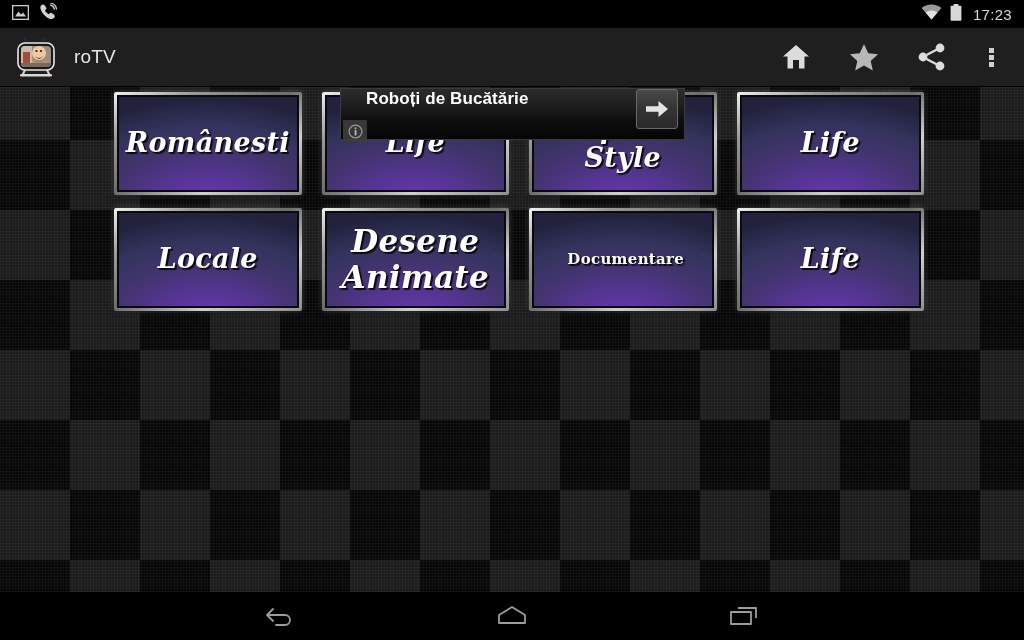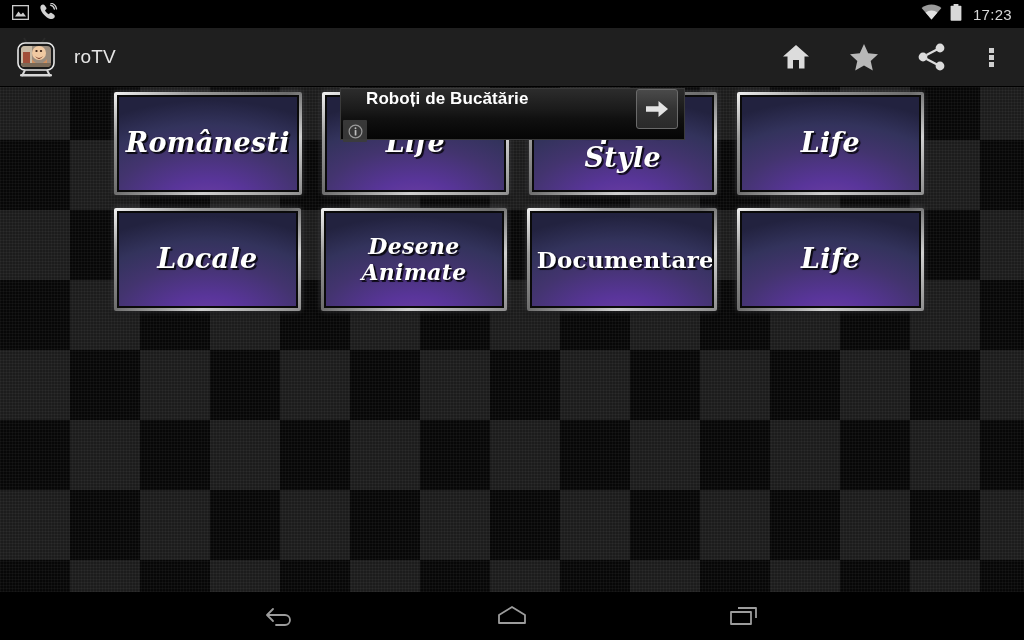--- a/index.html
+++ b/index.html
@@ -217,22 +217,22 @@
     font-size: 27px;
     line-height: 1.04;
     text-align: center;
     letter-spacing: 0.3px;
     text-shadow:
       2px 2px 0 rgba(0,0,0,0.65),
       1px 1px 2px rgba(0,0,0,0.85);
     padding: 0 6px;
     white-space: pre-line;
   }
-  .tile-label.upright { font-style: normal; font-size: 23px; margin-left: 6px; }
-  .tile-label.two-line { font-size: 22px; line-height: 1.15; }
+  .tile-label.upright { font-style: normal; font-size: 15px; margin-left: 6px; }
+  .tile-label.two-line { font-size: 31px; line-height: 1.15; }
   .tile-label.small { font-size: 24px; }
 
   
   #nav-bar {
     position: absolute;
     left: 0; top: 592px;
     width: 1024px;
     height: 48px;
     background: #000;
     display: flex;

